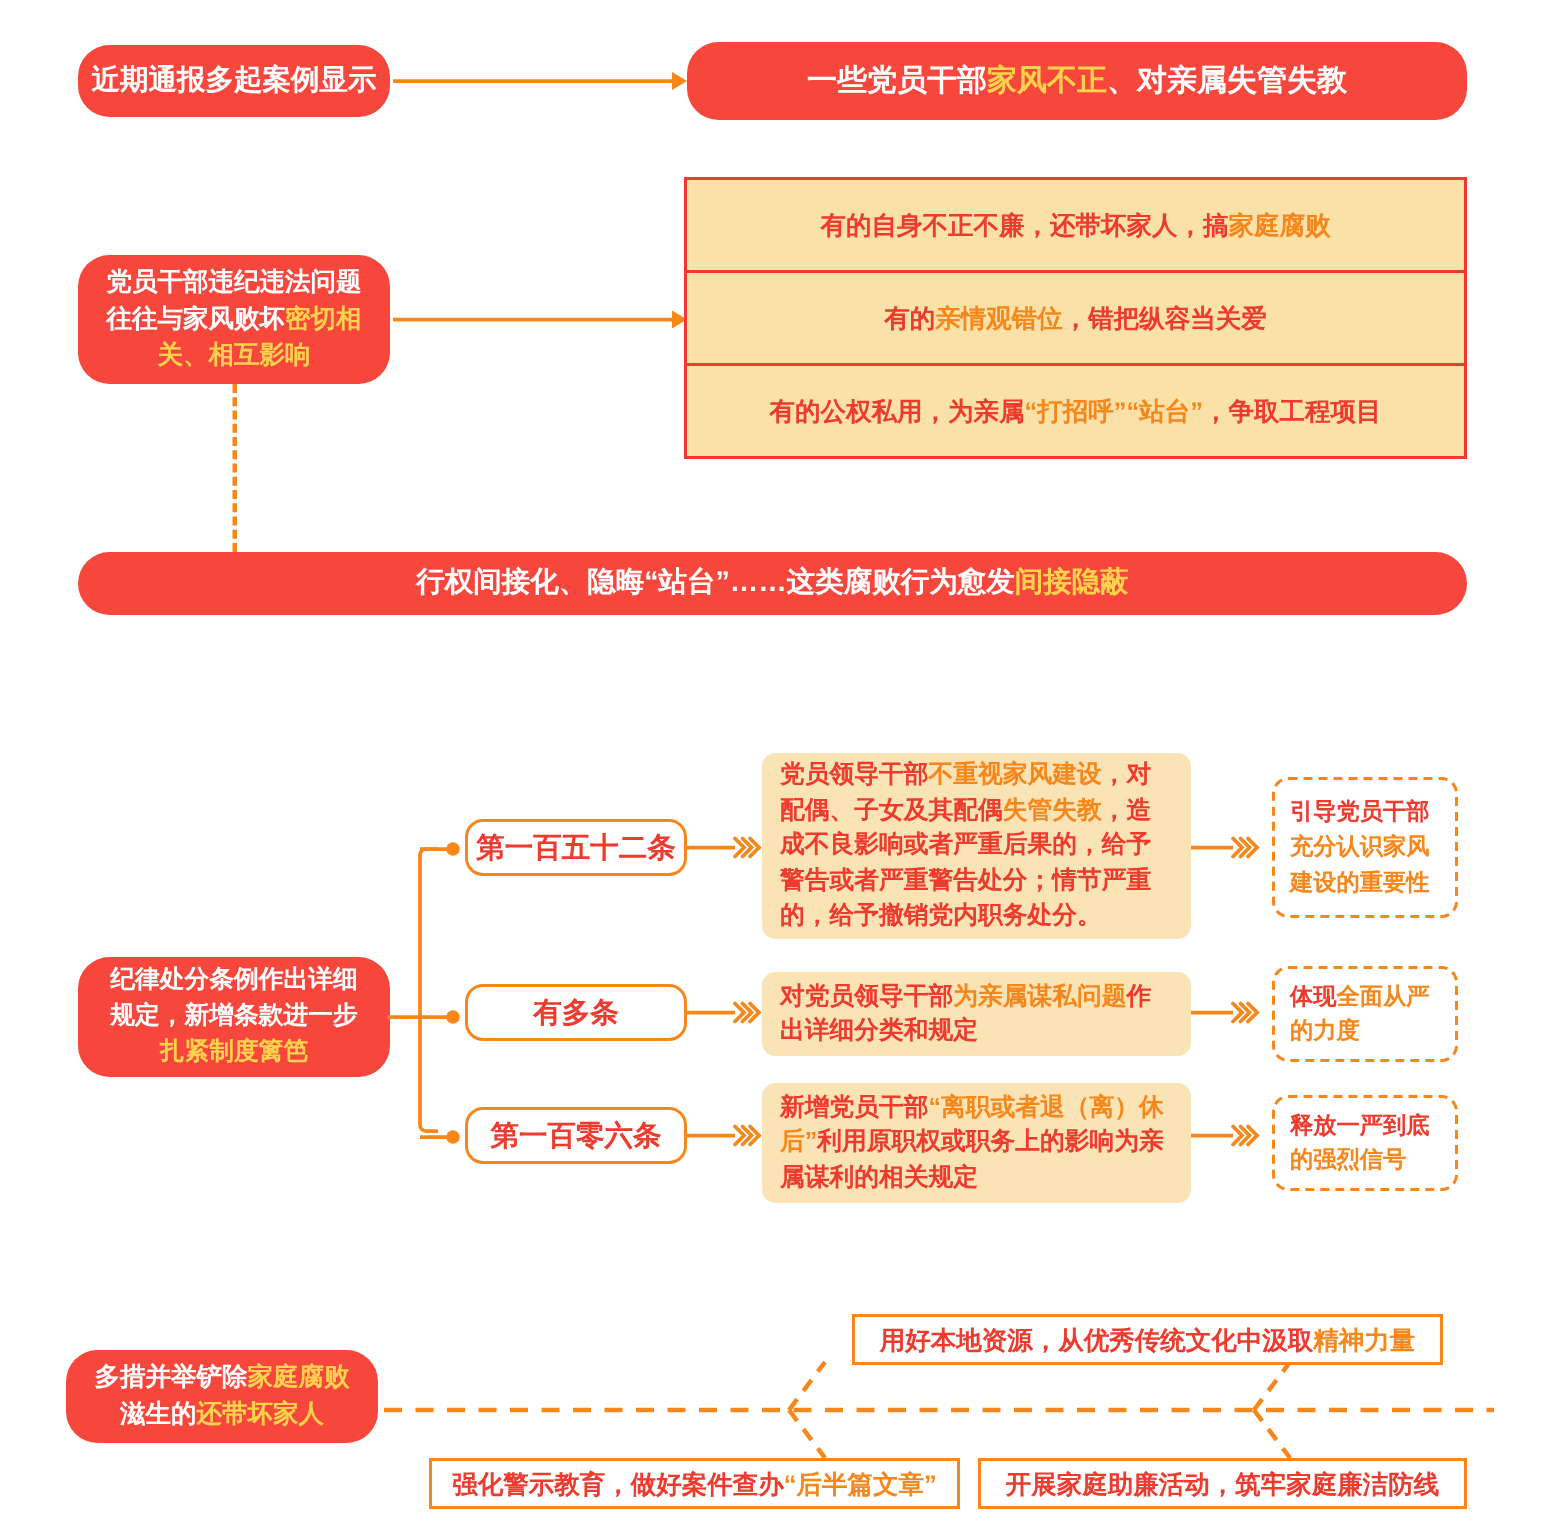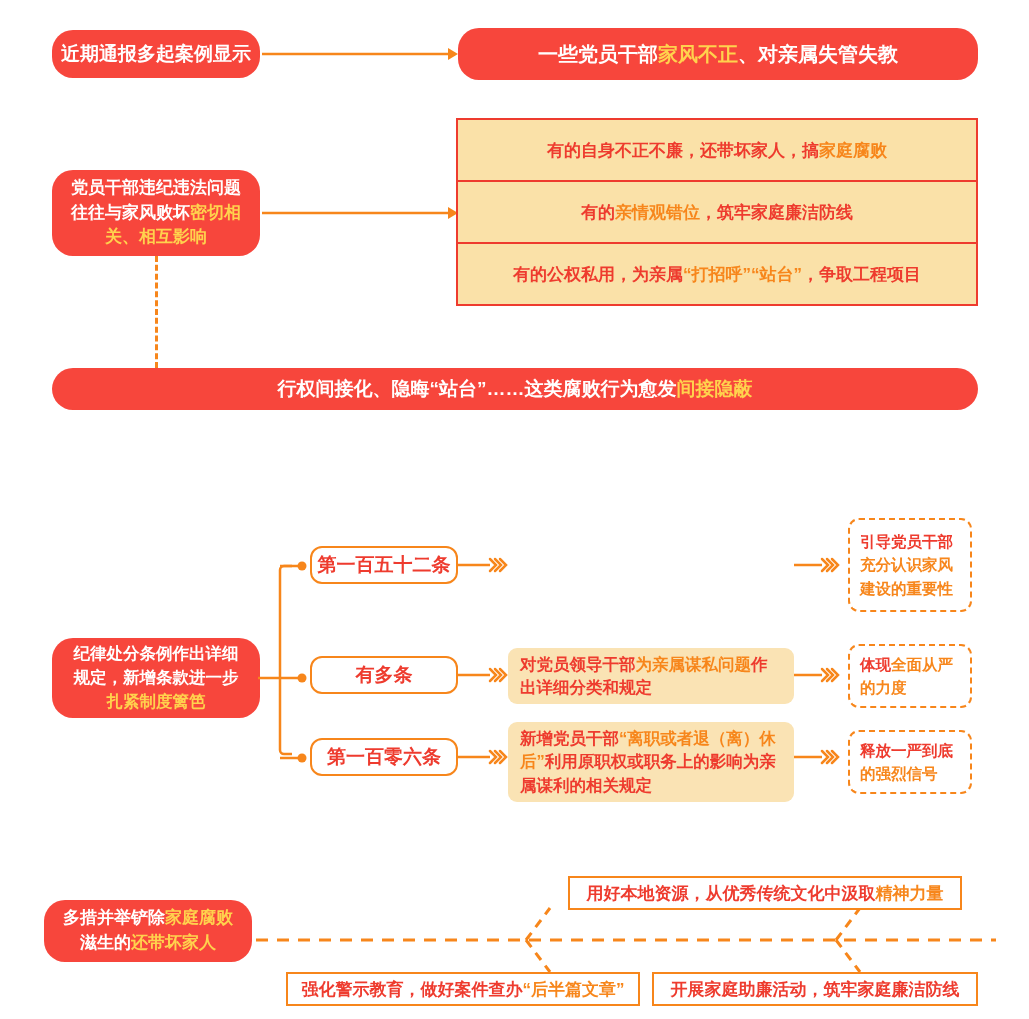--- a/index.html
+++ b/index.html
@@ -133,21 +133,21 @@
   <div class="abs vdash" style="left:155px;top:256px;height:112px;"></div>
 
   <div class="abs creamwrap" style="left:456px;top:118px;width:522px;height:188px;">
     <div class="creamrow">
       <span>
         <span>有的自身不正不廉，还带坏家人，搞</span><span class="ho">家庭腐败</span><span></span>
       </span>
     </div>
     <div class="creamrow">
       <span>
-        <span>有的</span><span class="ho">亲情观错位</span><span>，筑牢家庭廉洁防线</span>
+        <span>有的</span><span class="ho">亲情观错位</span><span>，错把纵容当关爱</span>
       </span>
     </div>
     <div class="creamrow">
       <span>
         <span>有的公权私用，为亲属</span><span class="ho">“打招呼”“站台”</span><span>，争取工程项目</span>
       </span>
     </div>
   </div>
 
   <div class="abs redbox" style="left:52px;top:368px;width:926px;height:42px;font-size:19px;">
@@ -176,20 +176,25 @@
 
   <div class="abs opill" style="left:310px;top:546px;width:148px;height:38px;">
     <span>第一百五十二条</span>
   </div>
   <div class="abs" style="left:458px;top:555px;width:50px;height:20px;">
     <svg width="50" height="20" viewBox="0 0 50 20">
       <line x1="0" y1="10" x2="32" y2="10" stroke="#F7861B" stroke-width="2.5"></line>
       <path d="M32,4 L38,10 L32,16 M37,4 L43,10 L37,16 M42,4 L48,10 L42,16" stroke="#F7861B" stroke-width="2.5" fill="none" stroke-linecap="round"></path>
     </svg>
   </div>
+  <div class="abs ccard" style="left:508px;top:502px;width:286px;height:124px;">
+    <span>
+      <span class="hr">党员领导干部</span><span class="ho">不重视家风建设</span><span class="hr">，对配偶、子女及其配偶</span><span class="ho">失管失教</span><span class="hr">，造成不良影响或者严重后果的，给予警告或者严重警告处分；情节严重的，给予撤销党内职务处分。</span>
+    </span>
+  </div>
   <div class="abs" style="left:794px;top:555px;width:46px;height:20px;">
     <svg width="46" height="20" viewBox="0 0 46 20">
       <line x1="0" y1="10" x2="28" y2="10" stroke="#F7861B" stroke-width="2.5"></line>
       <path d="M28,4 L34,10 L28,16 M33,4 L39,10 L33,16 M38,4 L44,10 L38,16" stroke="#F7861B" stroke-width="2.5" fill="none" stroke-linecap="round"></path>
     </svg>
   </div>
   <div class="abs dbox" style="left:848px;top:518px;width:124px;height:94px;">
     <span>
       <span class="hr">引导党员干部</span><span class="ho">充分认识家风建设的重要性</span>
     </span>

